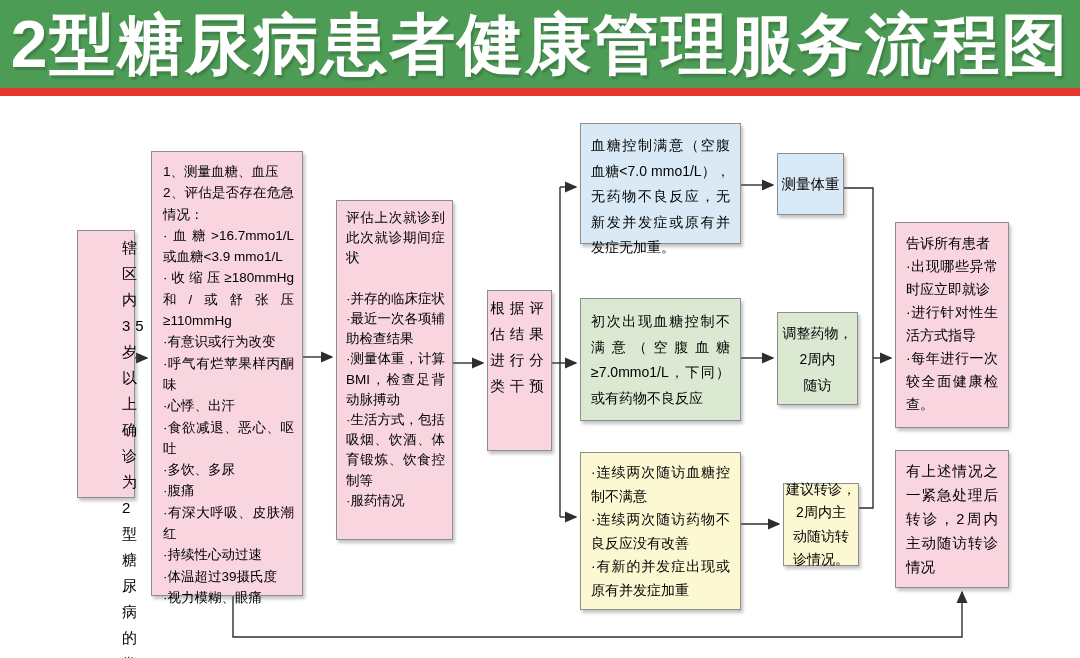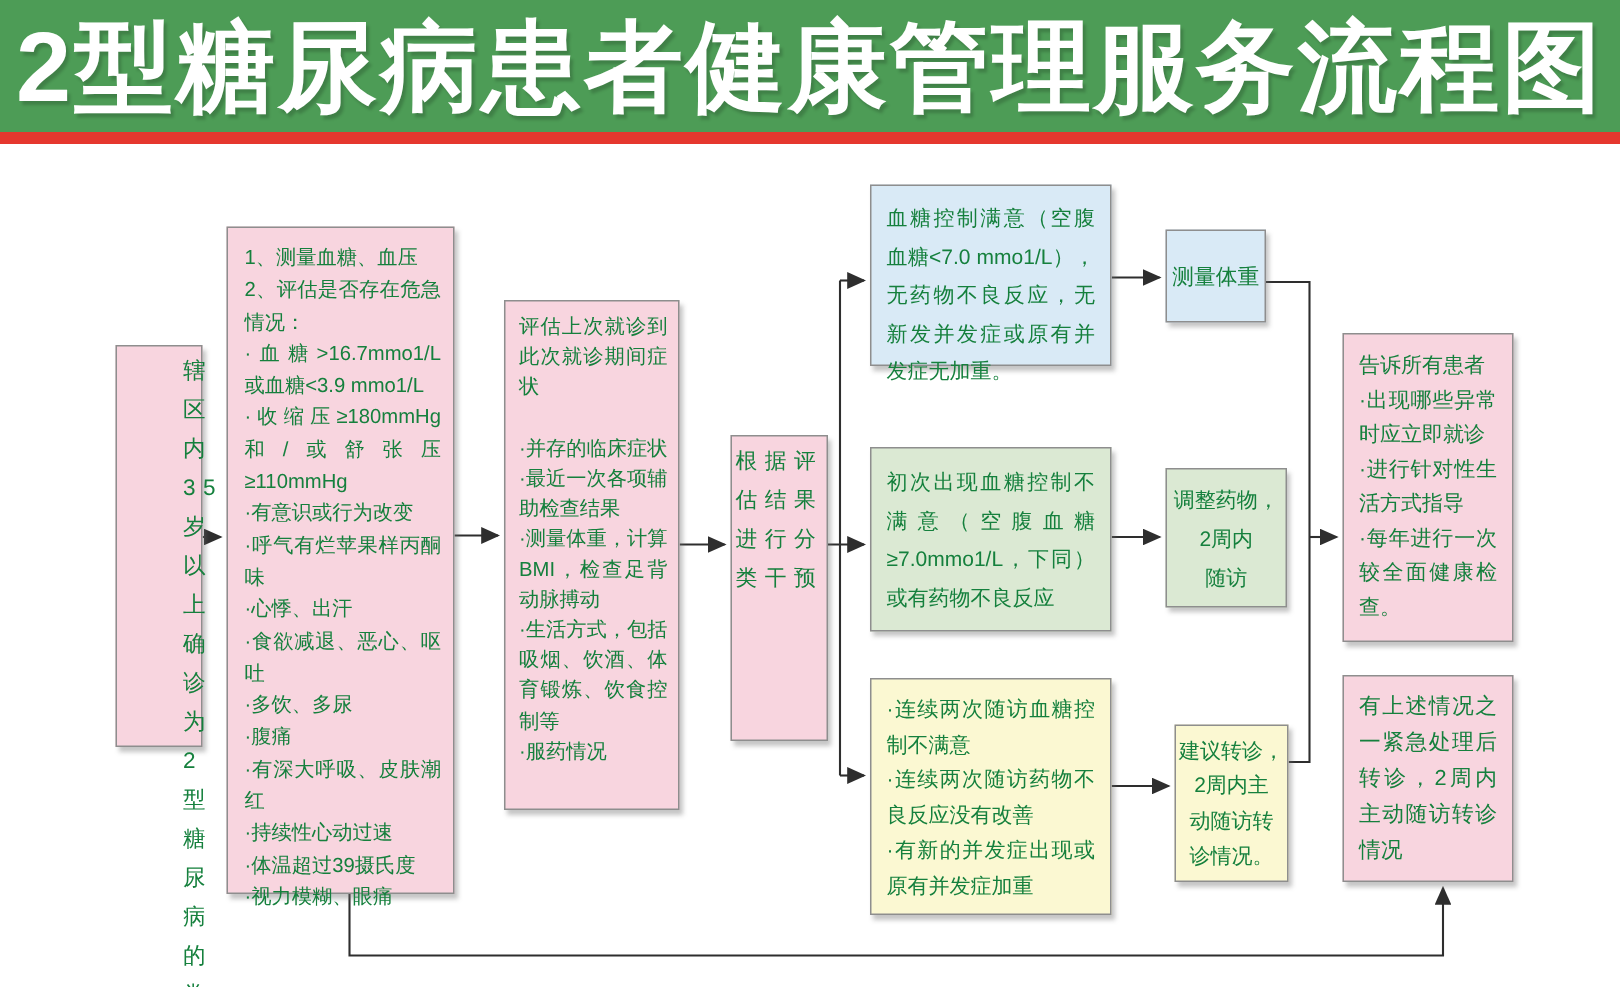--- a/index.html
+++ b/index.html
@@ -20,49 +20,49 @@
   }
   .red-strip {
     position:absolute; left:0; top:88px; width:1080px; height:8px;
     background:var(--underline,#E5372E);
   }
   .connectors { position:absolute; left:0; top:0; }
   .box {
     position:absolute; box-sizing:border-box;
     border:1px solid var(--border,#8E8E8E);
     box-shadow:2px 3px 3px rgba(110,110,110,0.40);
-    color:#15803d;
+    color:#000000;
   }
   .pink   { background:var(--pink,#F8D5DF); }
   .blue   { background:var(--blue,#D9EAF6); }
   .green  { background:var(--green,#DBE9D3); }
   .yellow { background:var(--yellow,#FBF8D2); }
   .box-text { white-space:pre-line; }
   .flow-left   { text-align:justify; }
   .flow-center { display:flex; align-items:center; justify-content:center; text-align:center; }
   
   .b-population { left:77px; top:230px; width:58px; height:268px; padding:4px 2px; }
   .b-population .box-text { font-size:15px; line-height:26px; letter-spacing:5px; text-align:center;margin-left:42px; }
   .b-assess { left:151px; top:151px; width:152px; height:445px; padding:9px 8px 8px 11px; }
   .b-assess .box-text { font-size:13.5px; line-height:21.3px; }
   .b-symptom { left:336px; top:200px; width:117px; height:340px; padding:7px 7px 6px 9px; }
   .b-symptom .box-text { font-size:13.5px; line-height:20.2px; }
-  .b-classify { left:487px; top:290px; width:65px; height:204px; padding:4px 2px;font-family:Liberation Serif, serif; }
+  .b-classify { left:487px; top:290px; width:65px; height:161px; padding:4px 2px;font-family:Liberation Serif, serif; }
   .b-classify .box-text { font-size:14.5px; line-height:26px; letter-spacing:5px; text-align:center; }
   .b-controlled { left:580px; top:123px; width:161px; height:121px; padding:9px 10px; }
   .b-controlled .box-text { font-size:14px; line-height:25.5px; }
   .b-regular { left:777px; top:153px; width:67px; height:62px; }
   .b-regular .box-text { font-size:14.5px; }
   .b-uncontrolled { left:580px; top:298px; width:161px; height:123px; padding:10px 10px; }
   .b-uncontrolled .box-text { font-size:14px; line-height:25.5px; }
   .b-adjust { left:777px; top:312px; width:81px; height:93px; }
   .b-adjust .box-text { font-size:14px; line-height:26px; text-align:center; }
   .b-repeated { left:580px; top:452px; width:161px; height:158px; padding:8px 10px; }
   .b-repeated .box-text { font-size:14px; line-height:23.5px; }
-  .b-referral { left:783px; top:483px; width:76px; height:105px; }
+  .b-referral { left:783px; top:483px; width:76px; height:83px; }
   .b-referral .box-text { font-size:14px; line-height:23.5px; text-align:center; }
   .b-advice { left:895px; top:222px; width:114px; height:206px; padding:9px 10px; }
   .b-advice .box-text { font-size:14px; line-height:23px; }
   .b-emergency { left:895px; top:450px; width:114px; height:138px; padding:8px 10px; }
   .b-emergency .box-text { font-size:14.5px; line-height:24px; }
 </style>
 </head>
 <body>
 
 <div class="banner">

